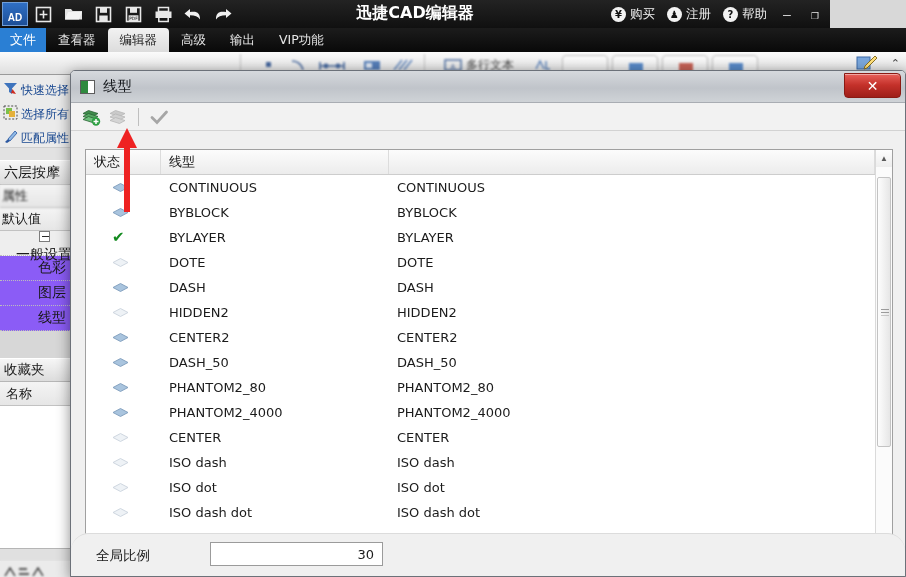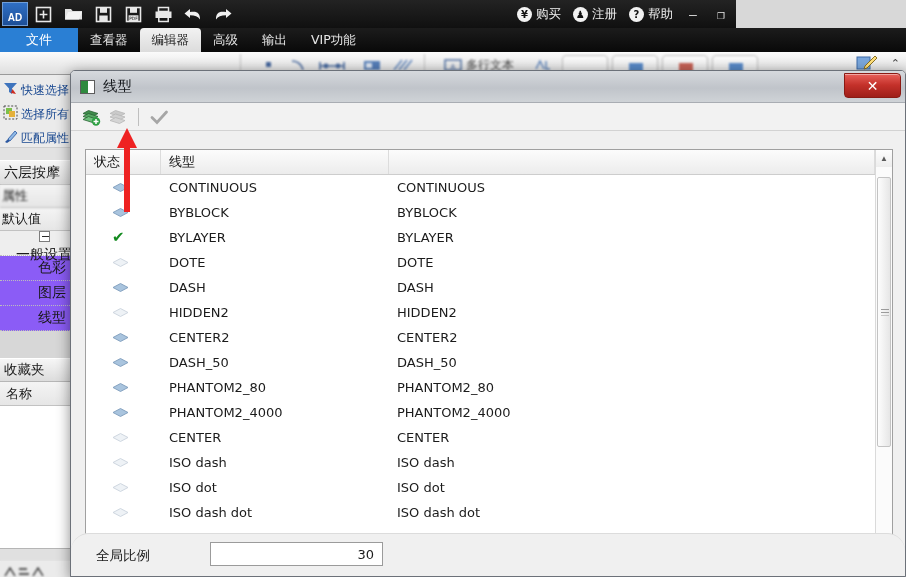--- a/index.html
+++ b/index.html
@@ -6,21 +6,21 @@
   html, body {
     width: 906px; height: 577px;
     overflow: hidden;
     font-family: "Liberation Sans", sans-serif;
     background: #d8d8d8;
   }
   #app { position: relative; width: 906px; height: 577px; }
 
   
   .titlebar {
-    position: absolute; left: 0; top: 0; width: 736px; height: 28px;
+    position: absolute; left: 0; top: 0; width: 830px; height: 28px;
     background: linear-gradient(#232323, #101010);
     display: flex; align-items: center;
   }
   .logo-badge {
     width: 26px; height: 24px; margin-left: 2px;
     background: linear-gradient(#2f6fc4, #1d4f97);
     border: 1px solid #6f9ed8;
     color: #fff; font-size: 10px; font-weight: bold;
     display: flex; align-items: flex-end; justify-content: center;
     padding-bottom: 2px;
@@ -64,21 +64,21 @@
   .ribbontabs {
     position: absolute; left: 0; top: 28px; width: 906px; height: 24px;
     background: linear-gradient(#1c1c1c, #090909);
     display: flex; align-items: stretch;
   }
   .rtab {
     padding: 0 12px; display: flex; align-items: center;
     color: #e6e6e6; font-size: 12.5px;
     font-family: "DejaVu Sans", sans-serif;
   }
-  .rtab.file { background: #2a7fd4; color: #fff; font-size: 13px; padding: 0 26px; }
+  .rtab.file { background: #2a7fd4; color: #fff; font-size: 13px; padding: 0 10px; }
   .rtab.active {
     background: linear-gradient(#f2f2f2, #dcdcdc);
     color: #1b1b1b;
     border-radius: 4px 4px 0 0;
   }
 
   
   .ribbonpanel {
     position: absolute; left: 0; top: 52px; width: 906px; height: 23px;
     background: linear-gradient(#fbfbfb, #dfdfdf);
@@ -326,20 +326,21 @@
       <svg width="20" height="16" viewBox="0 0 20 16">
           <path d="M7 3 1.5 7.5 7 12V9.3c5 0 8 1.2 10 4.2C17.3 7 13.6 4.6 7 6.1z" fill="#f0f0f0"></path>
         </svg>
     </div>
     <div class="qicon">
       <svg width="20" height="16" viewBox="0 0 20 16">
           <path d="M13 3l5.5 4.5L13 12V9.3c-5 0-8 1.2-10 4.2C2.7 7 6.4 4.6 13 6.1z" fill="#f0f0f0"></path>
         </svg>
     </div>
 
+    <div class="app-title">迅捷CAD编辑器</div>
 
     <div class="tb-right">
       <div class="tb-item">
         <span class="circ">¥</span>
         <span>购买</span>
       </div>
       <div class="tb-item">
         <span class="circ">♟</span>
         <span>注册</span>
       </div>

